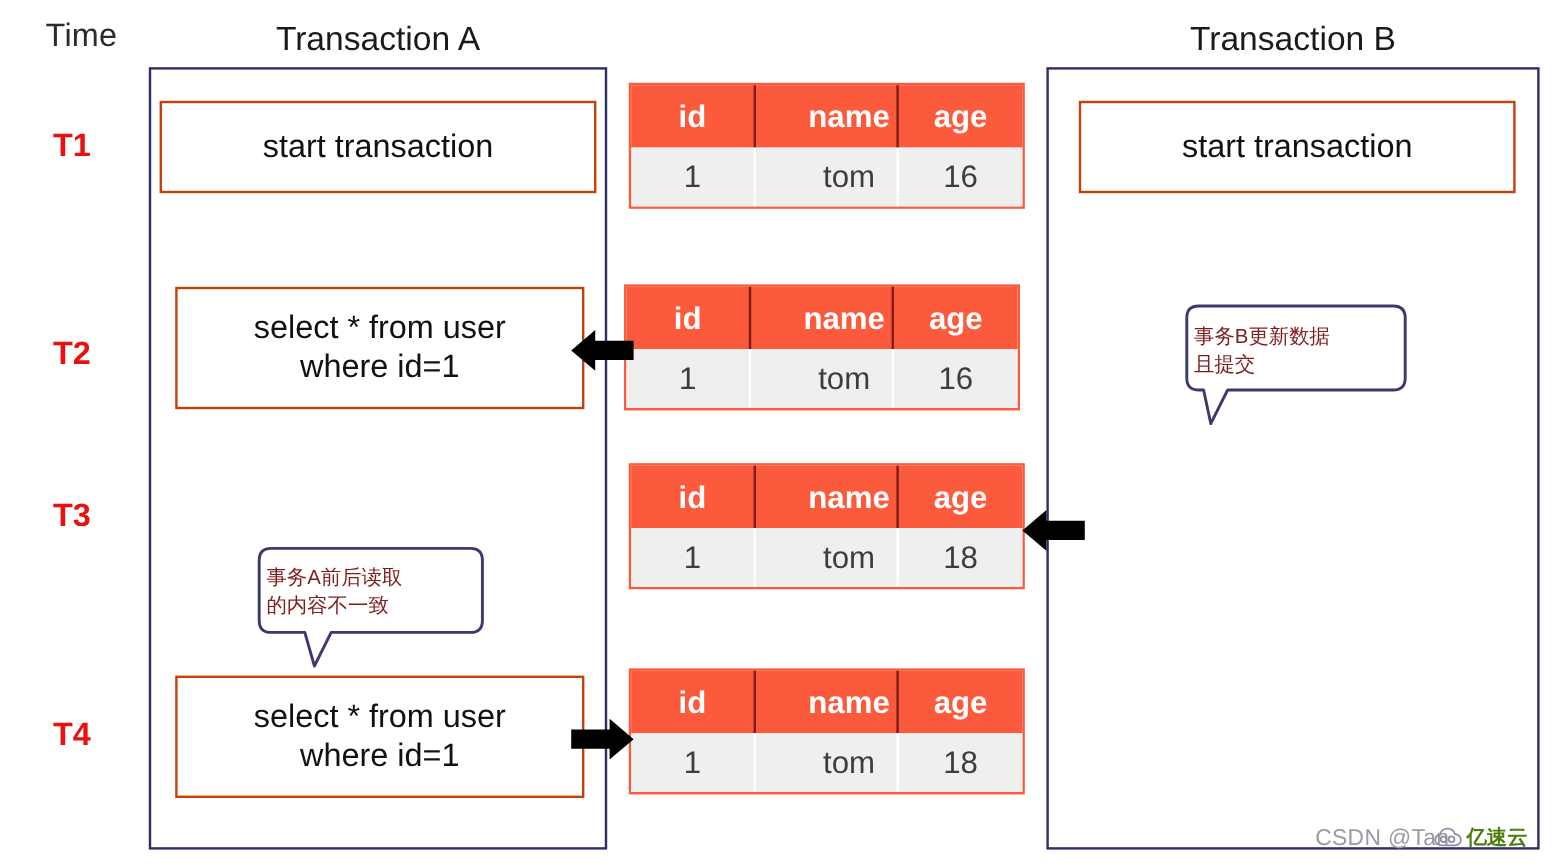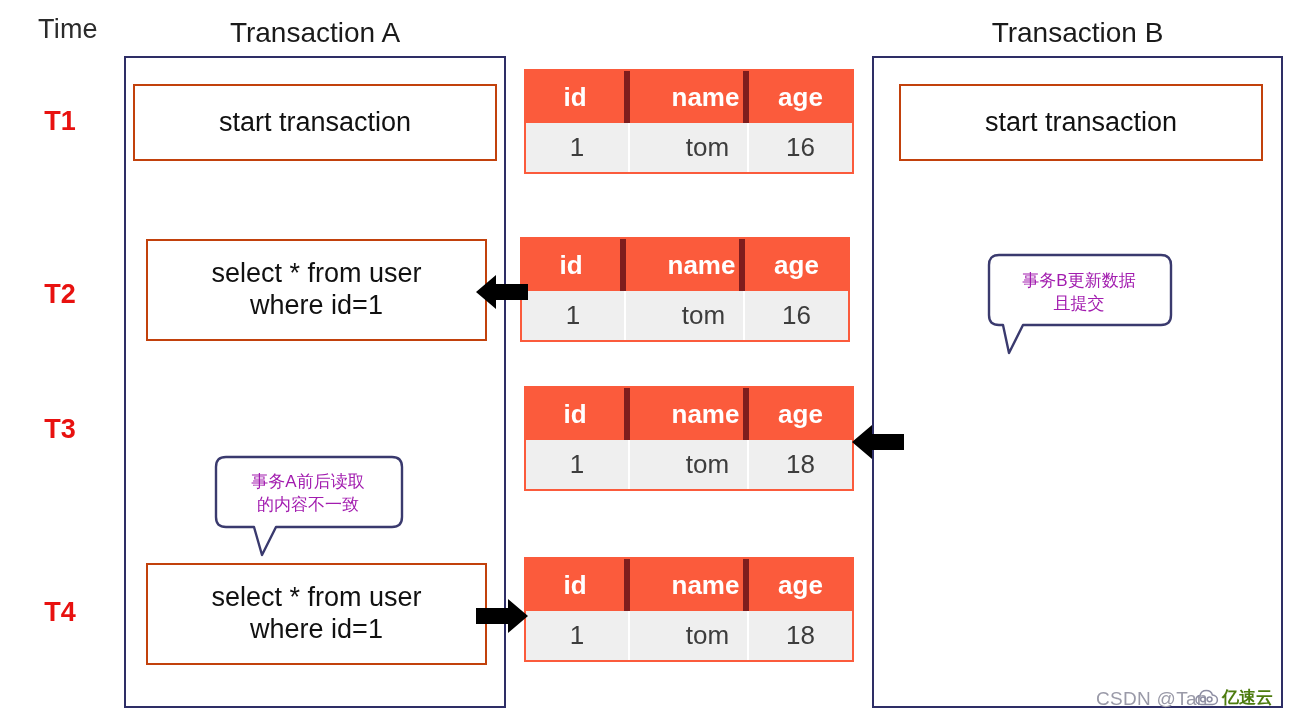--- a/index.html
+++ b/index.html
@@ -109,21 +109,21 @@
   .tbl-cell {
     display: flex;
     align-items: center;
     justify-content: center;
     box-sizing: border-box;
   }
   .tbl-head .tbl-cell {
     color: #ffffff;
     font-weight: bold;
     font-size: 26px;
-    border-right: 6px solid #7f1d1d;
+    border-right: 2px solid #7f1d1d;
   }
   .tbl-head .tbl-cell:last-child { border-right: none; }
   .tbl-body .tbl-cell {
     color: #3d3d3d;
     font-size: 26px;
     border-right: 2px solid #ffffff;
   }
   .tbl-body .tbl-cell:last-child { border-right: none; }
   .c-id   { width: 104px; }
   .c-name { width: 119px; padding-left: 38px; }
@@ -134,22 +134,21 @@
   #arrow-t2 { left: 476px; top: 270px; }
   #arrow-t3 { left: 852px; top: 420px; }
   #arrow-t4 { left: 476px; top: 594px; }
 
   
   .callout-svg { overflow: visible; }
   #callout-a { left: 214px; top: 455px; }
   #callout-b { left: 987px; top: 253px; }
   .callout-text {
     font-size: 17px;
-    color: #a21caf;
-    text-align: center;
+    color: #7f1d1d;
     line-height: 1.35;
     white-space: pre-line;
     pointer-events: none;
   }
   #callout-a-text { left: 222px; top: 471px; width: 172px; }
   #callout-b-text { left: 995px; top: 270px; width: 168px; }
 
   
   #watermark-csdn {
     left: 1096px; top: 688px;

